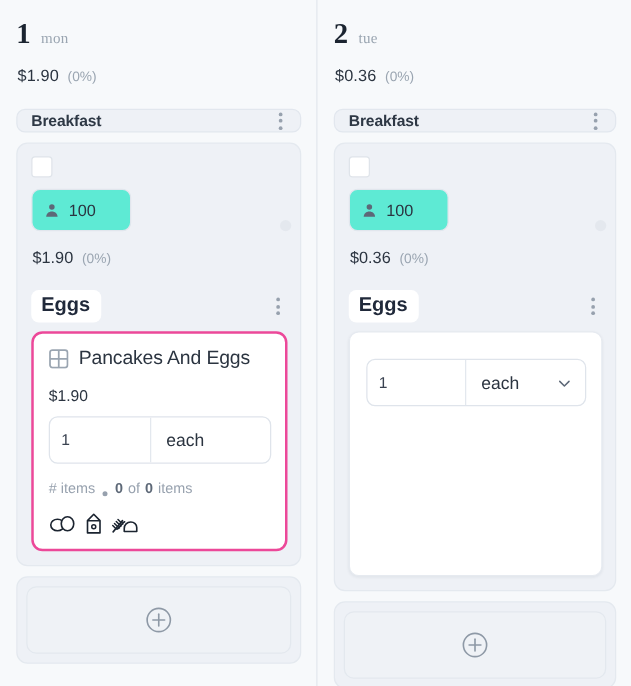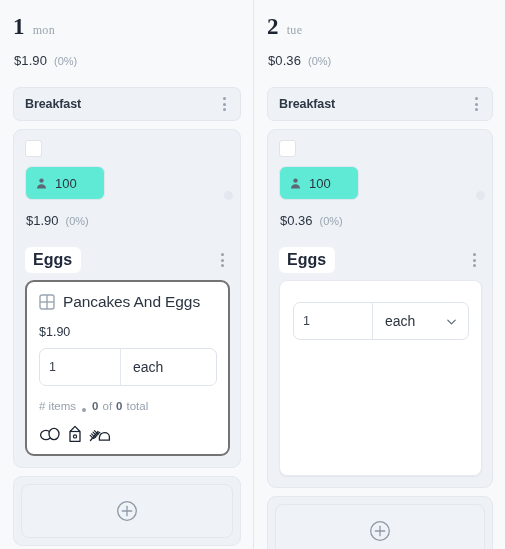--- a/index.html
+++ b/index.html
@@ -74,21 +74,21 @@
     letter-spacing: 0.1px;
   }
   .day-pct {
     font-size: 11px;
     color: #9aa5b1;
   }
 
   
   .meal-head {
     margin-top: 19px;
-    height: 34px;
+    height: 19px;
     background: #eef1f6;
     border: 1px solid #e2e7ee;
     border-radius: 7px;
     display: flex;
     align-items: center;
     justify-content: space-between;
     padding: 0 9px 0 11px;
   }
   .meal-title {
     font-size: 12.5px;
@@ -193,21 +193,21 @@
   
   .item-card {
     margin-top: 7px;
     background: #ffffff;
     border: 1px solid #e6eaf0;
     border-radius: 8px;
     padding: 12px 12px 12px 13px;
     box-shadow: 0 1px 2px rgba(25,35,55,0.05);
   }
   .item-card.selected {
-    border: 2px solid #737373;
+    border: 2px solid #ec4899;
     border-radius: 9px;
     padding: 11px 11px 11px 12px;
     box-shadow: none;
   }
   .item-card.plain {
     min-height: 196px;
   }
 
   .item-title {
     display: flex;
@@ -378,21 +378,21 @@
               <span>each</span>
             </div>
           </div>
 
           <div class="meta-row">
             <span># items</span>
             <span class="dot"></span>
             <span class="b">0</span>
             <span>of</span>
             <span class="b">0</span>
-            <span>total</span>
+            <span>items</span>
           </div>
 
           <div class="allergens">
             <span>
               <svg width="22" height="15" viewBox="0 0 22 15" aria-hidden="true">
                 <ellipse cx="7" cy="8" rx="5.4" ry="4.6" fill="#fff" stroke="#1b2430" stroke-width="1.3"></ellipse>
                 <ellipse cx="15" cy="7" rx="5" ry="5.6" fill="#fff" stroke="#1b2430" stroke-width="1.3"></ellipse>
               </svg>
             </span>
             <span>

